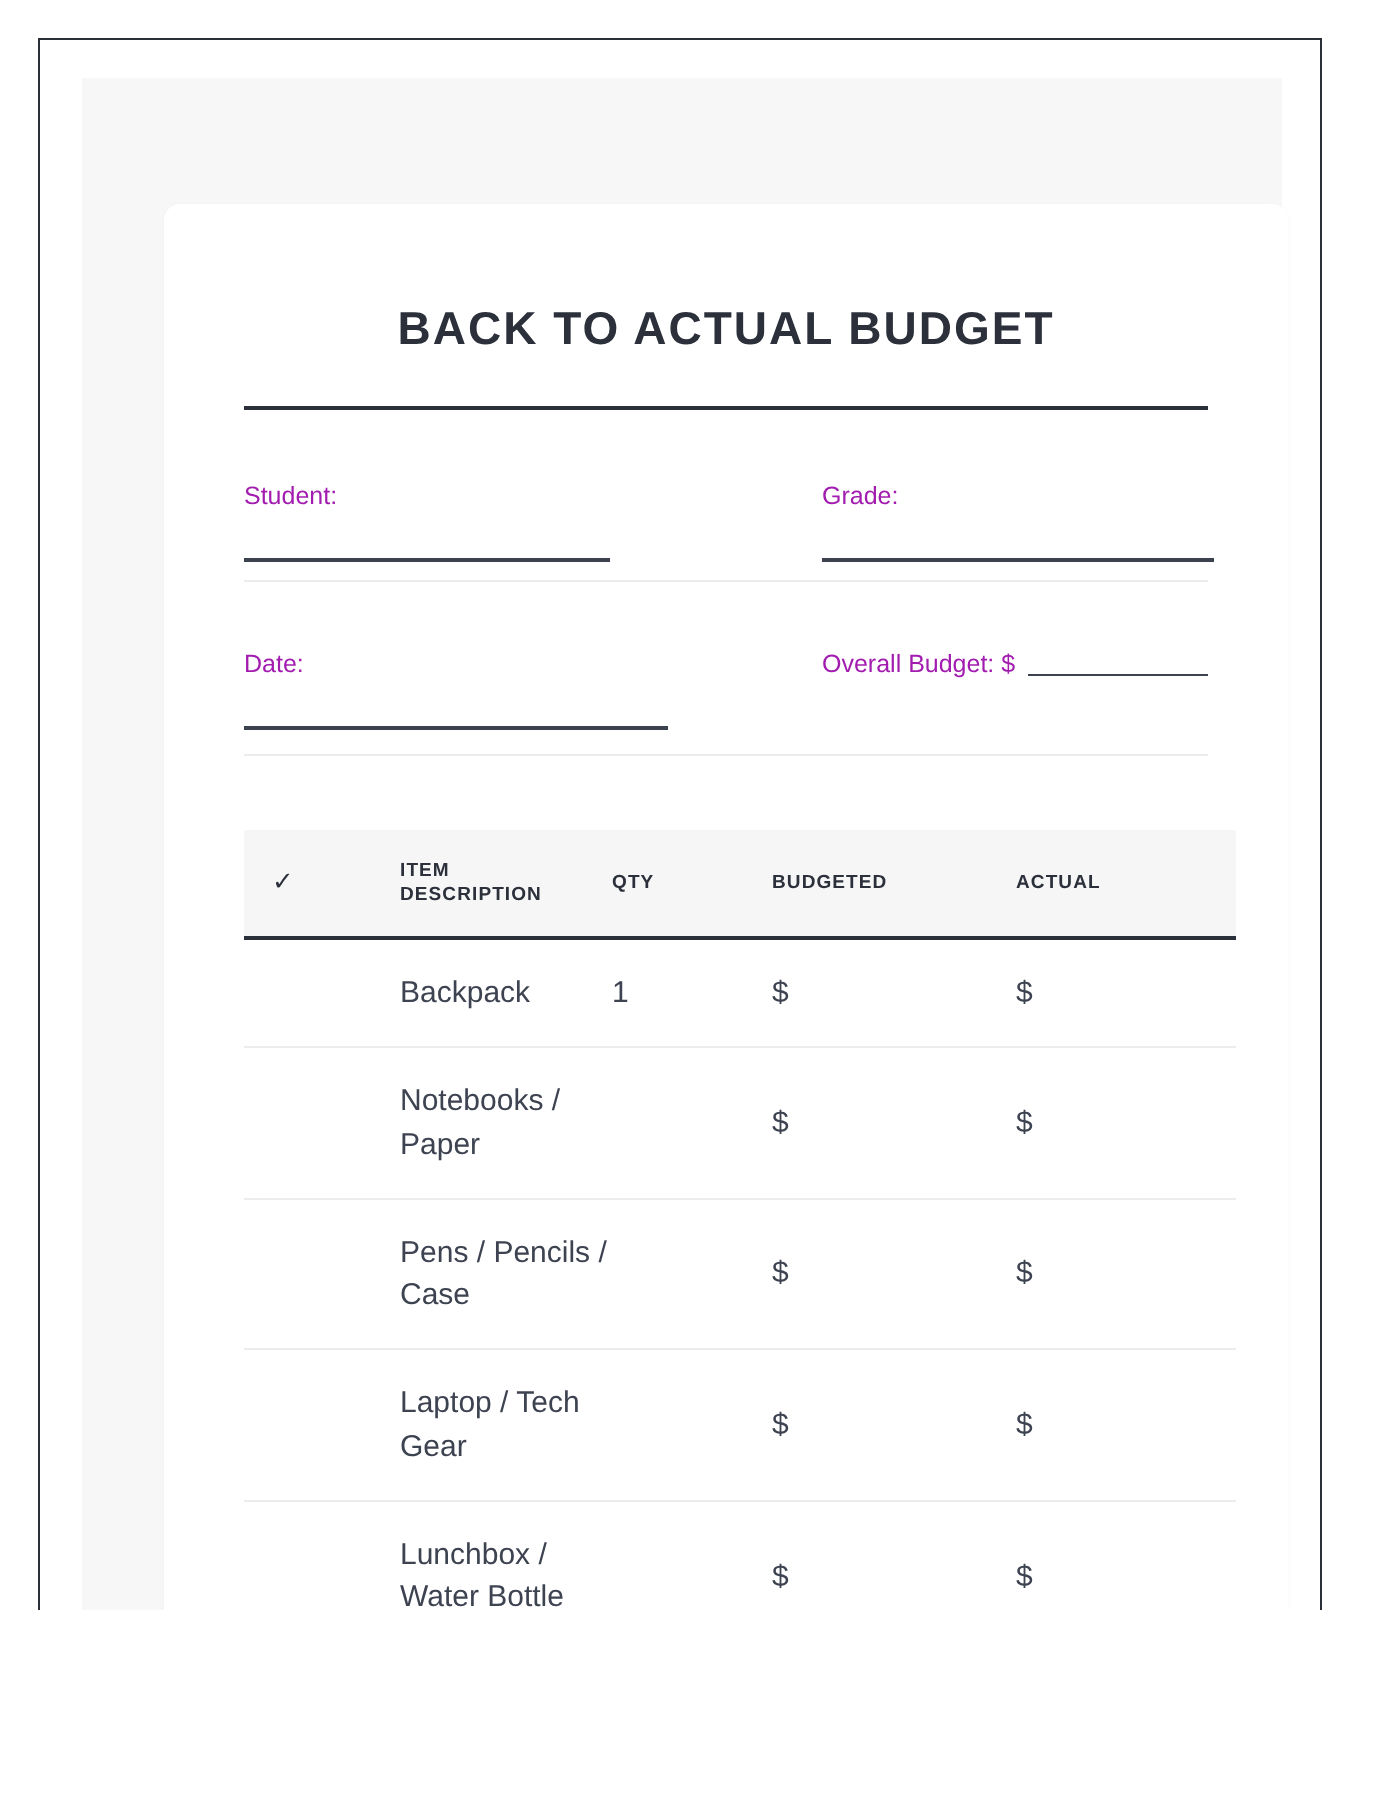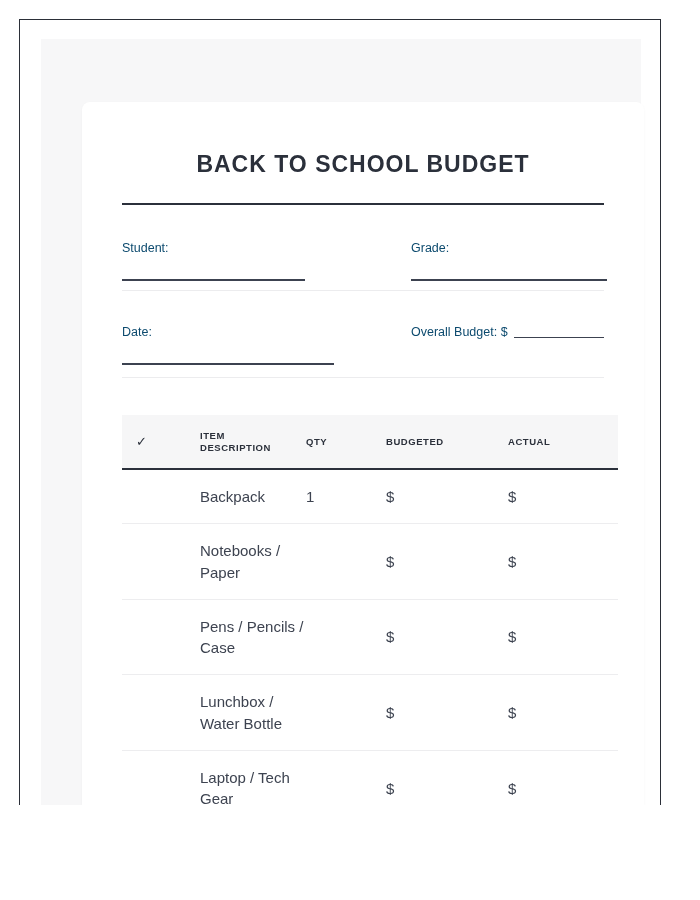--- a/index.html
+++ b/index.html
@@ -89,21 +89,21 @@
     width: 50%;
     box-sizing: border-box;
     padding-bottom: 9px;
     border-bottom: 1px solid #ececee;
   }
   .form-cell.right {
     padding-left: 48px;
   }
   .form-label {
     font-size: 12.5px;
-    color: #0c4a6e;
+    color: #a21caf;
     line-height: 1.4;
     white-space: nowrap;
   }
   .fill-line {
     height: 1.5px;
     background: #3c4250;
     margin-top: 22px;
   }
   .fill-line.w-student { width: 183px; }
   .fill-line.w-grade   { width: 196px; }
@@ -175,21 +175,21 @@
 </style>
 </head>
 <body>
 
 <div class="browser-frame">
   <div class="page-backdrop">
 
     <div class="doc-card">
       <div class="doc-inner">
 
-        <h1 class="doc-title">BACK TO SCHOOL BUDGET</h1>
+        <h1 class="doc-title">BACK TO ACTUAL BUDGET</h1>
         <div class="title-rule"></div>
 
         <div class="form-grid">
 
           <div class="form-row first">
             <div class="form-cell left">
               <div class="form-label">Student:</div>
               <div class="fill-line w-student"></div>
             </div>
             <div class="form-cell right">
@@ -246,28 +246,28 @@
               </tr>
               <tr>
                 <td class="cell-check"></td>
                 <td class="cell-item">Pens / Pencils / Case</td>
                 <td class="cell-qty"></td>
                 <td class="cell-money">$</td>
                 <td class="cell-money">$</td>
               </tr>
               <tr>
                 <td class="cell-check"></td>
+                <td class="cell-item">Laptop / Tech Gear</td>
+                <td class="cell-qty"></td>
+                <td class="cell-money">$</td>
+                <td class="cell-money">$</td>
+              </tr>
+              <tr>
+                <td class="cell-check"></td>
                 <td class="cell-item">Lunchbox / Water Bottle</td>
-                <td class="cell-qty"></td>
-                <td class="cell-money">$</td>
-                <td class="cell-money">$</td>
-              </tr>
-              <tr>
-                <td class="cell-check"></td>
-                <td class="cell-item">Laptop / Tech Gear</td>
                 <td class="cell-qty"></td>
                 <td class="cell-money">$</td>
                 <td class="cell-money">$</td>
               </tr>
               <tr>
                 <td class="cell-check"></td>
                 <td class="cell-item">Shoes / Sneakers</td>
                 <td class="cell-qty"></td>
                 <td class="cell-money">$</td>
                 <td class="cell-money">$</td>

